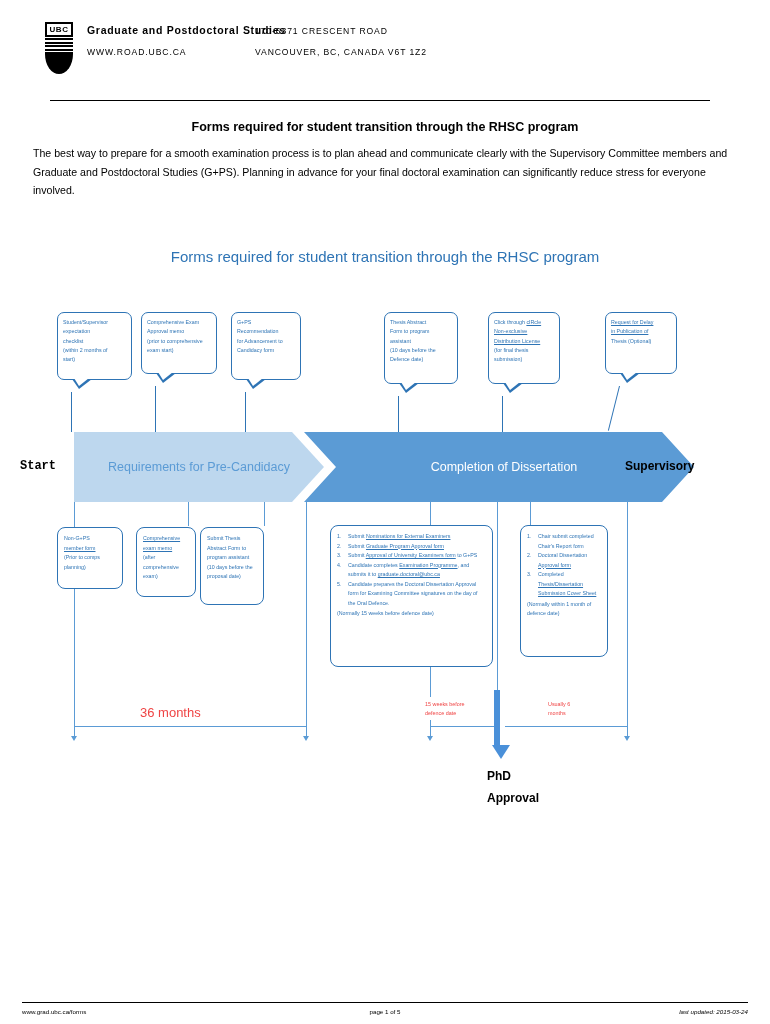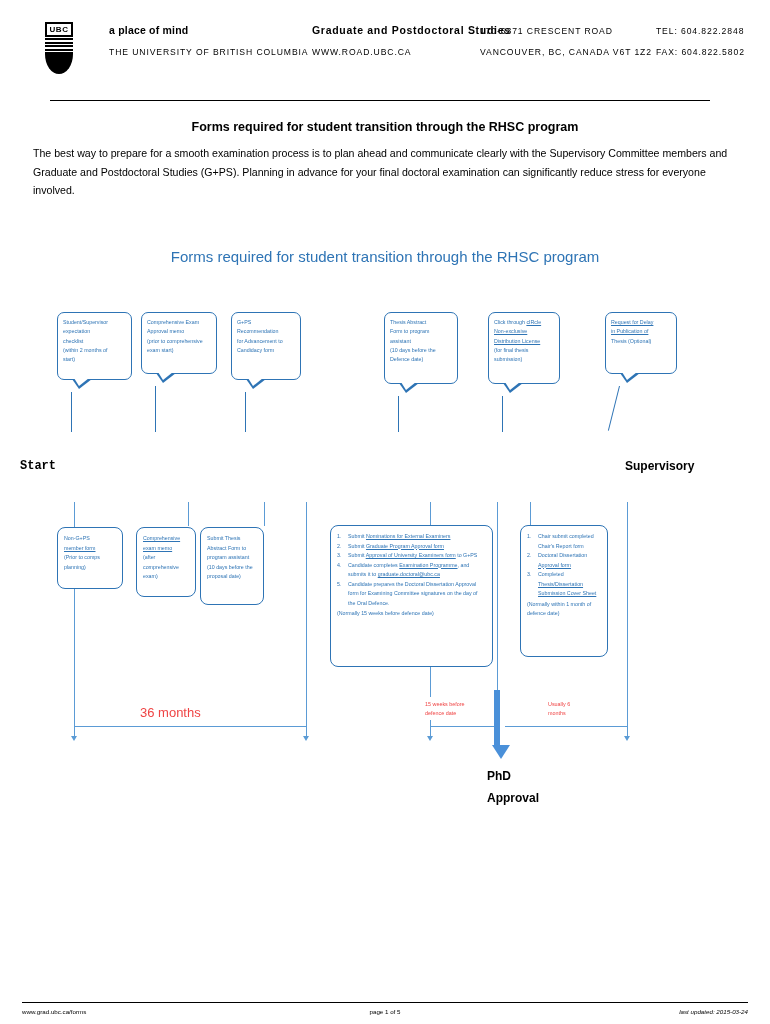--- a/index.html
+++ b/index.html
@@ -183,35 +183,27 @@
           <span>UBC</span>
         </div>
       <div class="stripes">
           <div></div>
           <div></div>
           <div></div>
           <div></div>
         </div>
       <div class="crest"></div>
     </div>
-    <div class="hdr-col c-tag">
-      <div class="l1">a place of mind</div>
-      <div class="l2">THE UNIVERSITY OF BRITISH COLUMBIA</div>
-    </div>
     <div class="hdr-col c-dept">
       <div class="l1">Graduate and Postdoctoral Studies</div>
       <div class="l2">WWW.ROAD.UBC.CA</div>
     </div>
     <div class="hdr-col c-addr">
       <div class="l2" style="margin-top:2px">170-6371 CRESCENT ROAD</div>
       <div class="l2">VANCOUVER, BC, CANADA V6T 1Z2</div>
-    </div>
-    <div class="hdr-col c-tel">
-      <div class="l2" style="margin-top:2px">TEL: 604.822.2848</div>
-      <div class="l2">FAX: 604.822.5802</div>
     </div>
   </div>
   <div class="hdr-rule"></div>
 
   <div class="doc-title">Forms required for student transition through the RHSC program</div>
   <div class="intro">The best way to prepare for a smooth examination process is to plan ahead and communicate clearly with the Supervisory Committee members and Graduate and Postdoctoral Studies (G+PS). Planning in advance for your final doctoral examination can significantly reduce stress for everyone involved.</div>
 
   <div class="chart-title">Forms required for student transition through the RHSC program</div>
 
   <div class="callout" id="co1">
@@ -265,20 +257,26 @@
   </div>
 
   <div class="pline" style="left:71px;  top:392px; height:40px;"></div>
   <div class="pline" style="left:155px; top:386px; height:46px;"></div>
   <div class="pline" style="left:245px; top:392px; height:40px;"></div>
   <div class="pline" style="left:398px; top:396px; height:36px;"></div>
   <div class="pline" style="left:502px; top:396px; height:36px;"></div>
   <div class="pline" style="left:619px; top:386px; height:46px; transform:rotate(14deg); transform-origin:top;"></div>
 
   <div class="band">
+    <div class="chev" id="chevA">
+      <span>Requirements for Pre-Candidacy</span>
+    </div>
+    <div class="chev" id="chevB">
+      <span>Completion of Dissertation</span>
+    </div>
   </div>
   <div class="band-label" id="lblStart">Start</div>
   <div class="band-label" id="lblGrad">Supervisory</div>
 
   <div class="vline" style="left:74px;  top:502px; height:235px;"></div>
   <div class="vline" style="left:188px; top:502px; height:24px;"></div>
   <div class="vline" style="left:264px; top:502px; height:24px;"></div>
   <div class="vline" style="left:306px; top:502px; height:235px;"></div>
   <div class="vline" style="left:430px; top:502px; height:195px;"></div>
   <div class="vline" style="left:497px; top:502px; height:190px;"></div>

